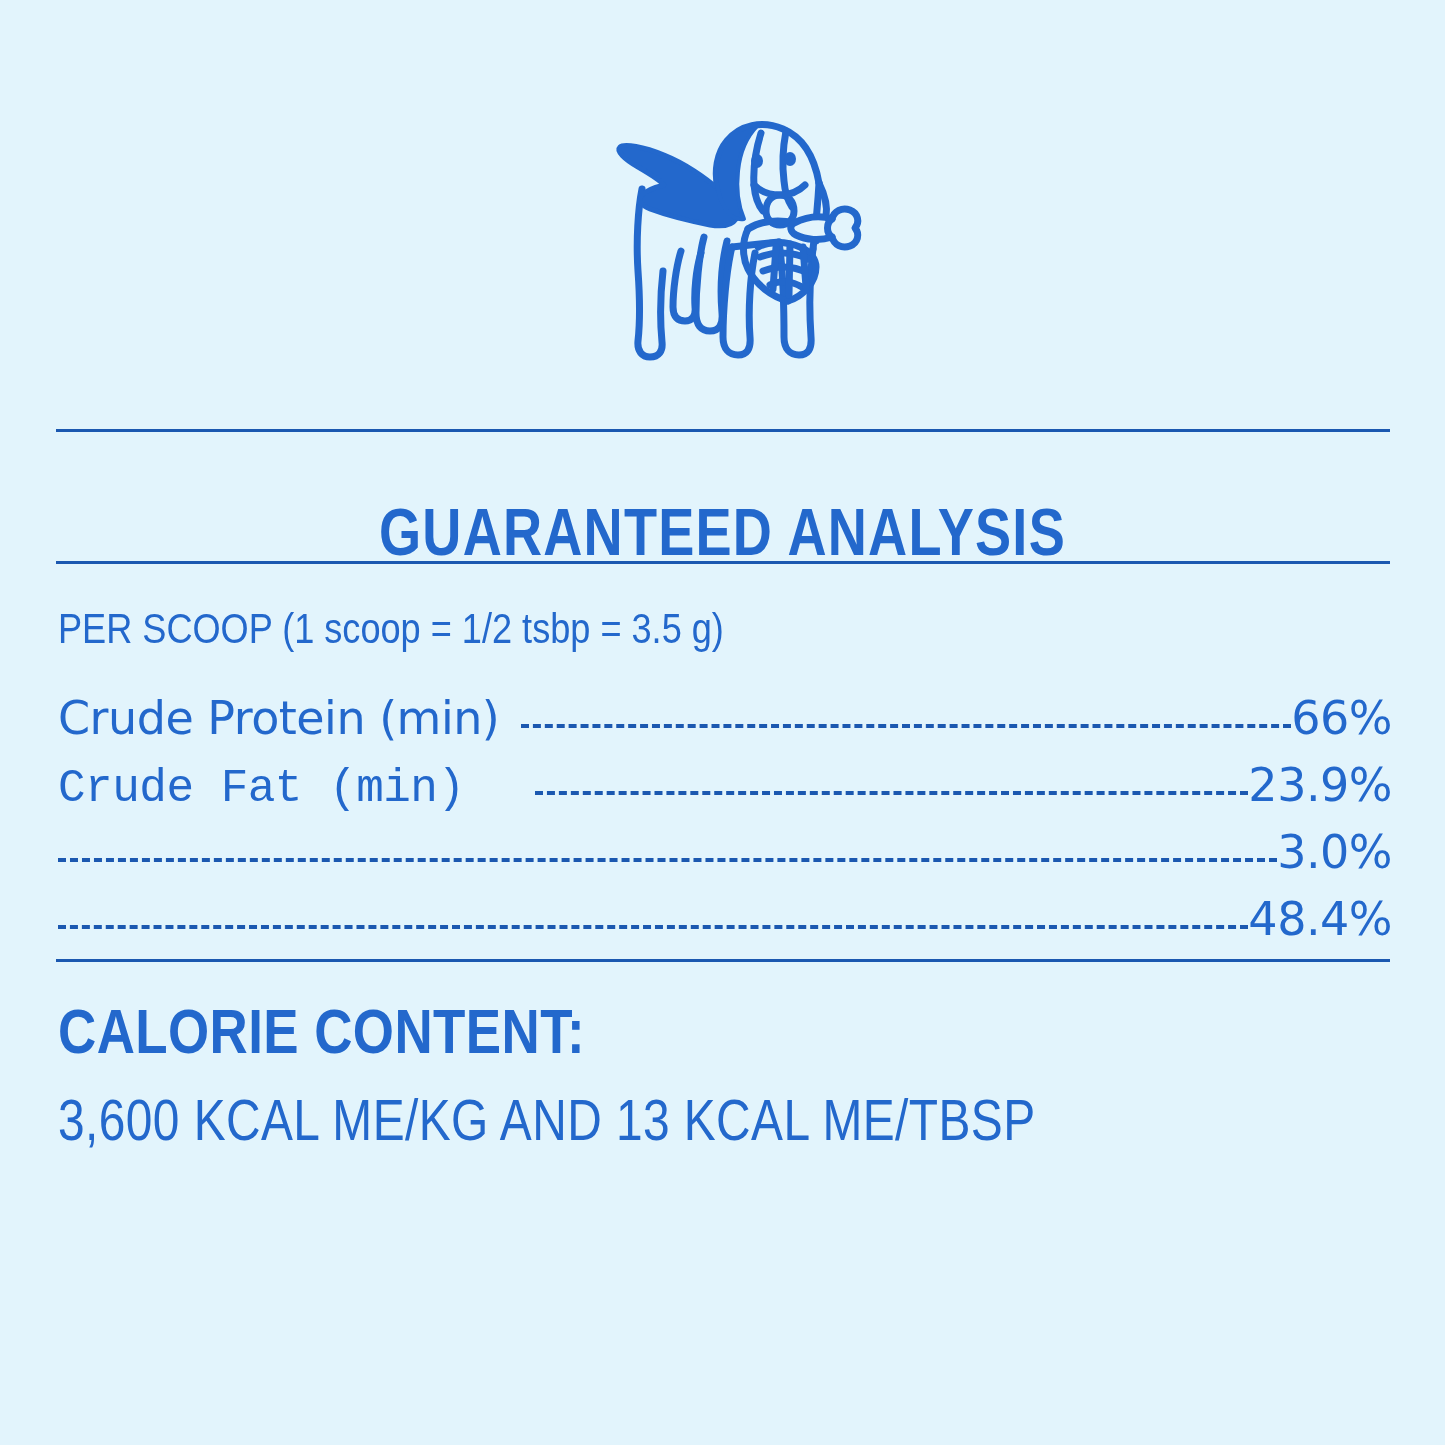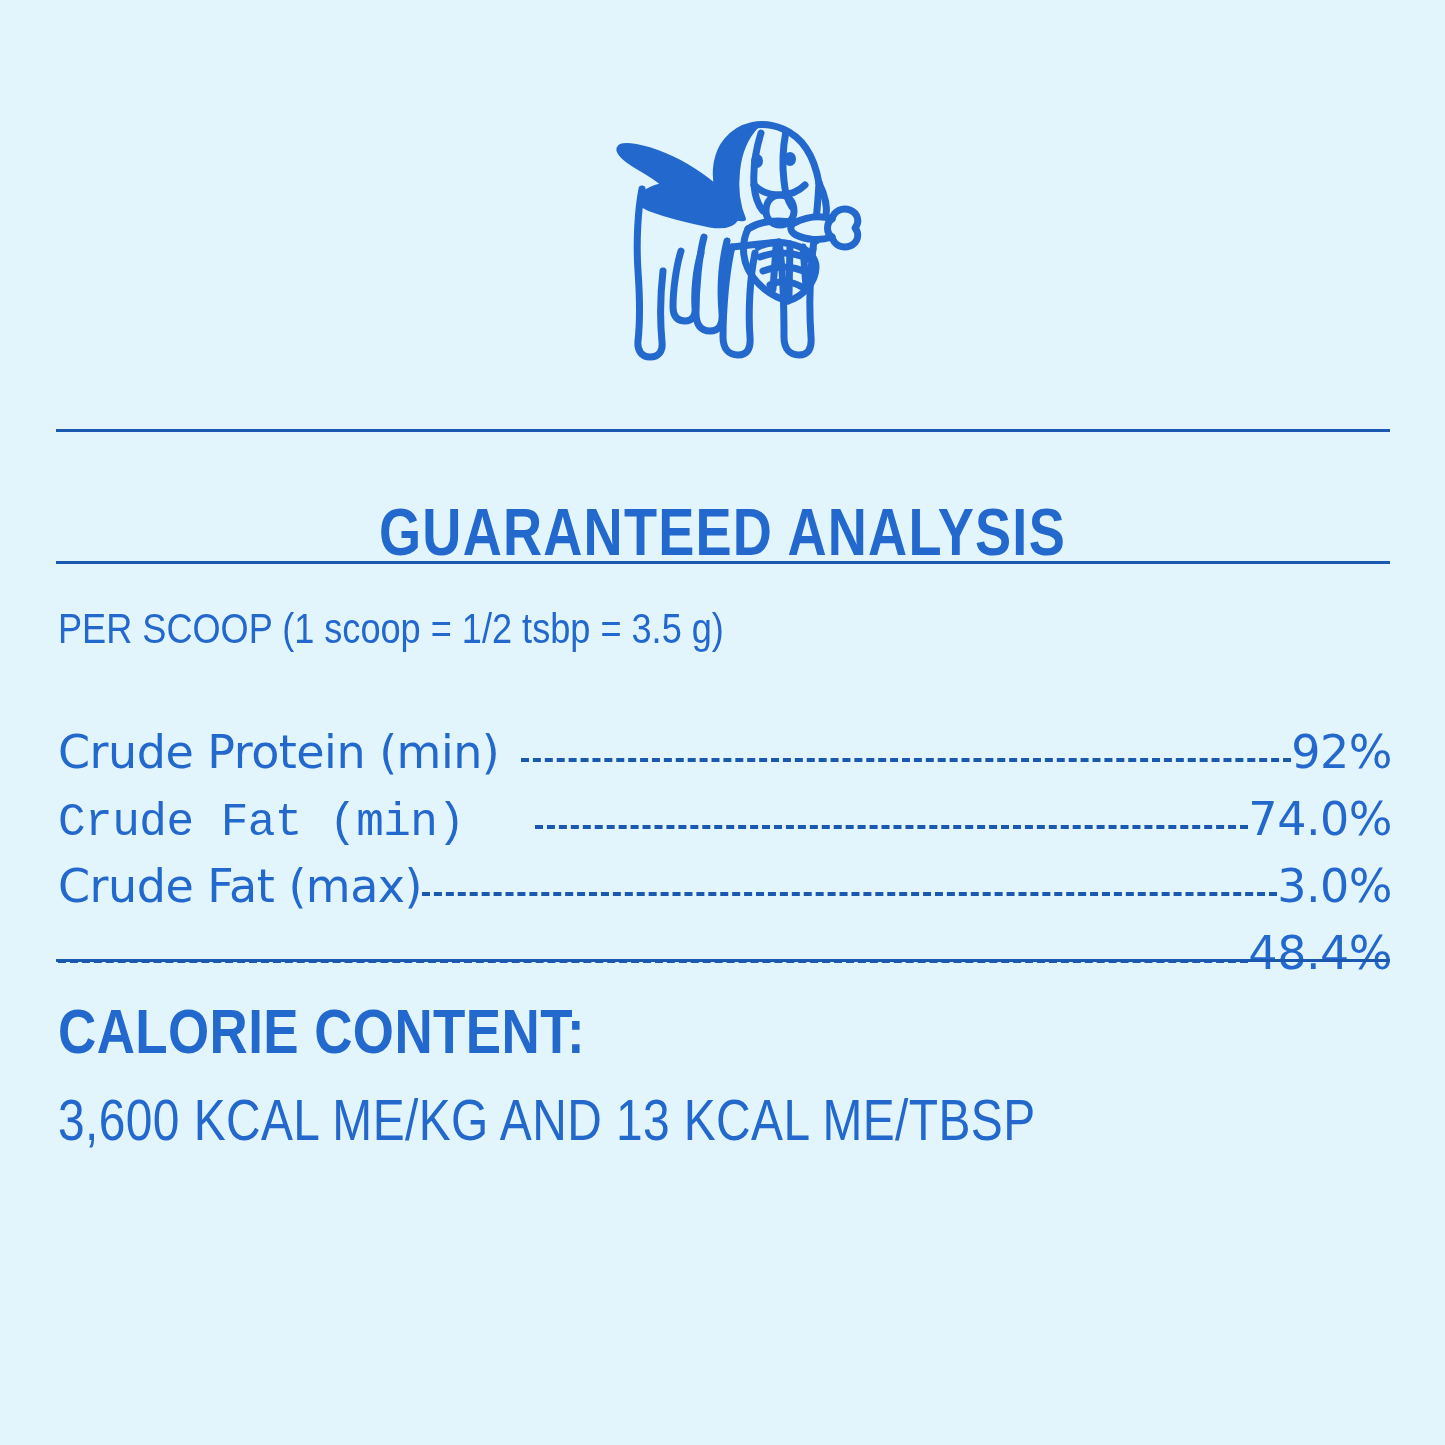--- a/index.html
+++ b/index.html
@@ -79,21 +79,21 @@
     transform: scaleX(0.86);
     transform-origin: left top;
     white-space: nowrap;
     line-height: 1.0;
   }
 
   
   .nutrients {
     position: absolute;
     left: 58px;
-    top: 722px;
+    top: 688px;
     width: 1334px;
   }
   .nutrient-row {
     display: flex;
     align-items: baseline;
     height: 67px;
     color: #2368cc;
   }
   .nutrient-label {
     font-family: "DejaVu Sans", "Liberation Sans", sans-serif;
@@ -222,31 +222,30 @@
 
   <div class="rule rule-mid"></div>
 
   <div class="per-scoop">PER SCOOP (1 scoop = 1/2 tsbp = 3.5 g)</div>
 
   <div class="nutrients">
 
     <div class="nutrient-row">
       <span class="nutrient-label gap-md">Crude Protein (min)</span>
       <span class="leader"></span>
-      <span class="nutrient-value">92%</span>
+      <span class="nutrient-value">66%</span>
     </div>
 
     <div class="nutrient-row">
       <span class="nutrient-label gap-lg">Crude Fat (min)</span>
       <span class="leader"></span>
-      <span class="nutrient-value">74.0%</span>
-    </div>
-
-    <div class="nutrient-row">
-      <span class="nutrient-label gap-none">Crude Fat (max)</span>
+      <span class="nutrient-value">23.9%</span>
+    </div>
+
+    <div class="nutrient-row">
       <span class="leader"></span>
       <span class="nutrient-value">3.0%</span>
     </div>
 
     <div class="nutrient-row">
       <span class="leader"></span>
       <span class="nutrient-value">48.4%</span>
     </div>
 
   </div>

